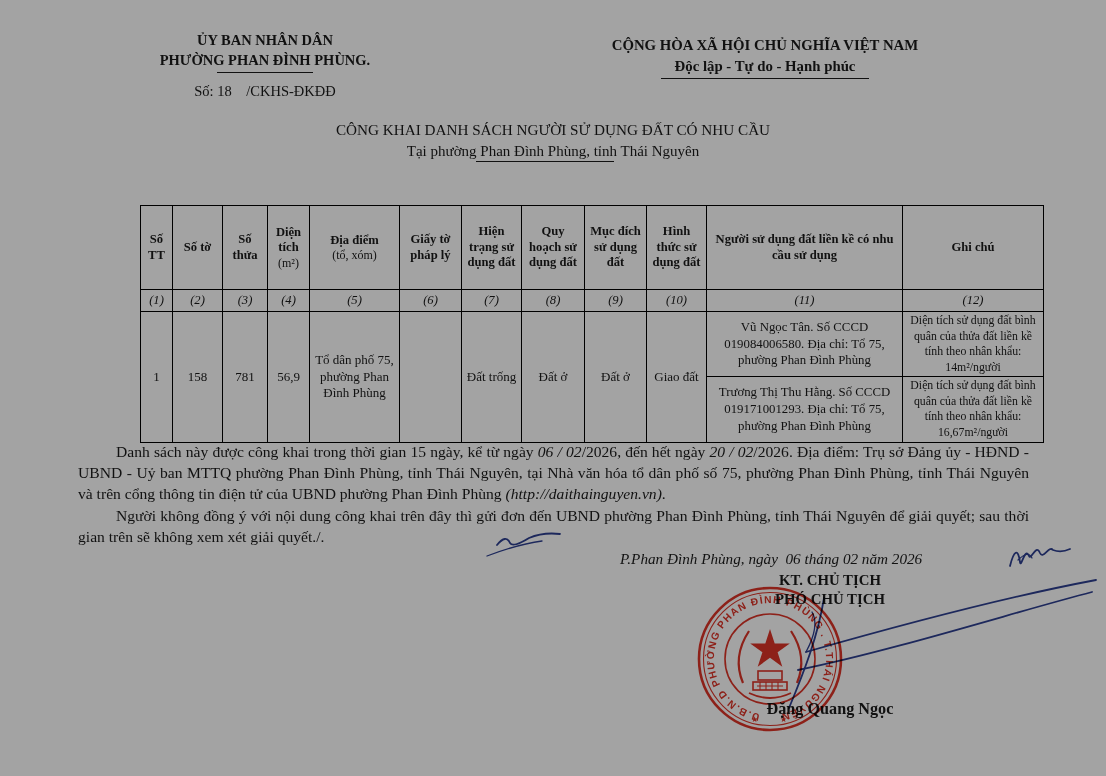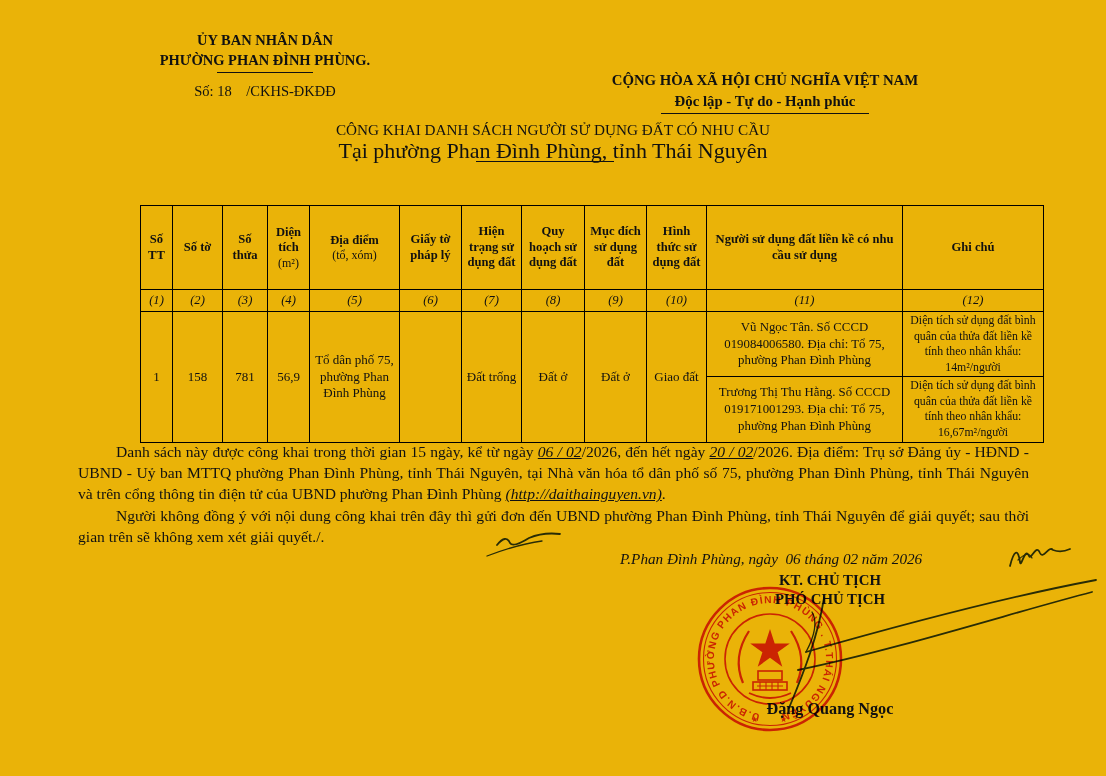--- a/index.html
+++ b/index.html
@@ -1,38 +1,38 @@
 <!DOCTYPE html>
 <html lang="vi"><head>
 <meta charset="utf-8">
 <style>
   html,body{margin:0;padding:0;background:#ffffff;}
   .page{
     position:relative;
     width:1106px;height:776px;
-    background:#eab308;
+    background:#a3a3a3;
     font-family:"Liberation Serif","DejaVu Serif",serif;
     color:#111;
     overflow:hidden;
   }
   .pre{white-space:pre;text-align:center;}
 
   
   .hdr-left{position:absolute;left:100px;top:30px;width:330px;text-align:center;font-weight:bold;font-size:14.5px;line-height:20px;}
   .hdr-left .rule{margin:2px auto 0;width:96px;border-bottom:1.6px solid #111;}
   .hdr-left .docno{margin-top:8px;font-weight:normal;font-size:14.5px;}
   .hdr-right{position:absolute;left:560px;top:36px;width:410px;text-align:center;font-weight:bold;}
-  .hdr-right .l1{font-size:14.8px;line-height:19px;margin-top:35px;}
+  .hdr-right .l1{font-size:14.8px;line-height:19px;}
   .hdr-right .l2{font-size:14.8px;line-height:22px;}
   .hdr-right .rule{margin:1px auto 0;width:208px;border-bottom:1.6px solid #111;}
 
   
   .title{position:absolute;left:0;top:119px;width:1106px;text-align:center;font-weight:normal;}
   .title .t1,.title .t2{font-size:15.2px;line-height:21px;}
-  .title .t3{font-size:22px;line-height:22px;}
+  .title .t3{font-size:15px;line-height:22px;}
   .title .rule{margin:0 auto;width:138px;border-bottom:1.4px solid #111;position:relative;left:-8px;top:-1px;}
 
   
   table.doc{
     position:absolute;left:116px;top:205px;width:903px;
     border-collapse:collapse;table-layout:fixed;margin-left:24px;
   }
   table.doc td,table.doc th{
     border:1.4px solid #000;
     padding:1px 3px;
@@ -48,21 +48,21 @@
   tr.brow1{height:62px;}
   tr.brow2{height:63px;}
   td.cell{font-size:13px;line-height:1.25;}
   td.user{font-size:12.8px;line-height:1.3;padding:2px 4px;}
   td.note{font-size:11.8px;line-height:1.32;padding:2px 3px;}
 
   
   .paras{position:absolute;left:78px;top:441px;width:951px;
     font-size:15.6px;line-height:21.2px;text-align:justify;}
   .paras p{margin:0;text-indent:38px;}
-  .paras .it{font-style:italic;text-decoration:underline;}
+  .paras .it{font-style:italic;}
 
   
   .sig-date{position:absolute;left:620px;top:550px;width:410px;text-align:left;
     font-style:italic;font-size:15.2px;}
   .sig-kt{position:absolute;left:700px;top:571px;width:260px;text-align:center;
     font-weight:bold;font-size:14.8px;line-height:18.5px;}
   .sig-name{position:absolute;left:720px;top:700px;width:220px;text-align:center;
     font-weight:bold;font-size:16.2px;}
 
   .stamp{position:absolute;left:694px;top:583px;width:152px;height:152px;mix-blend-mode:multiply;}

